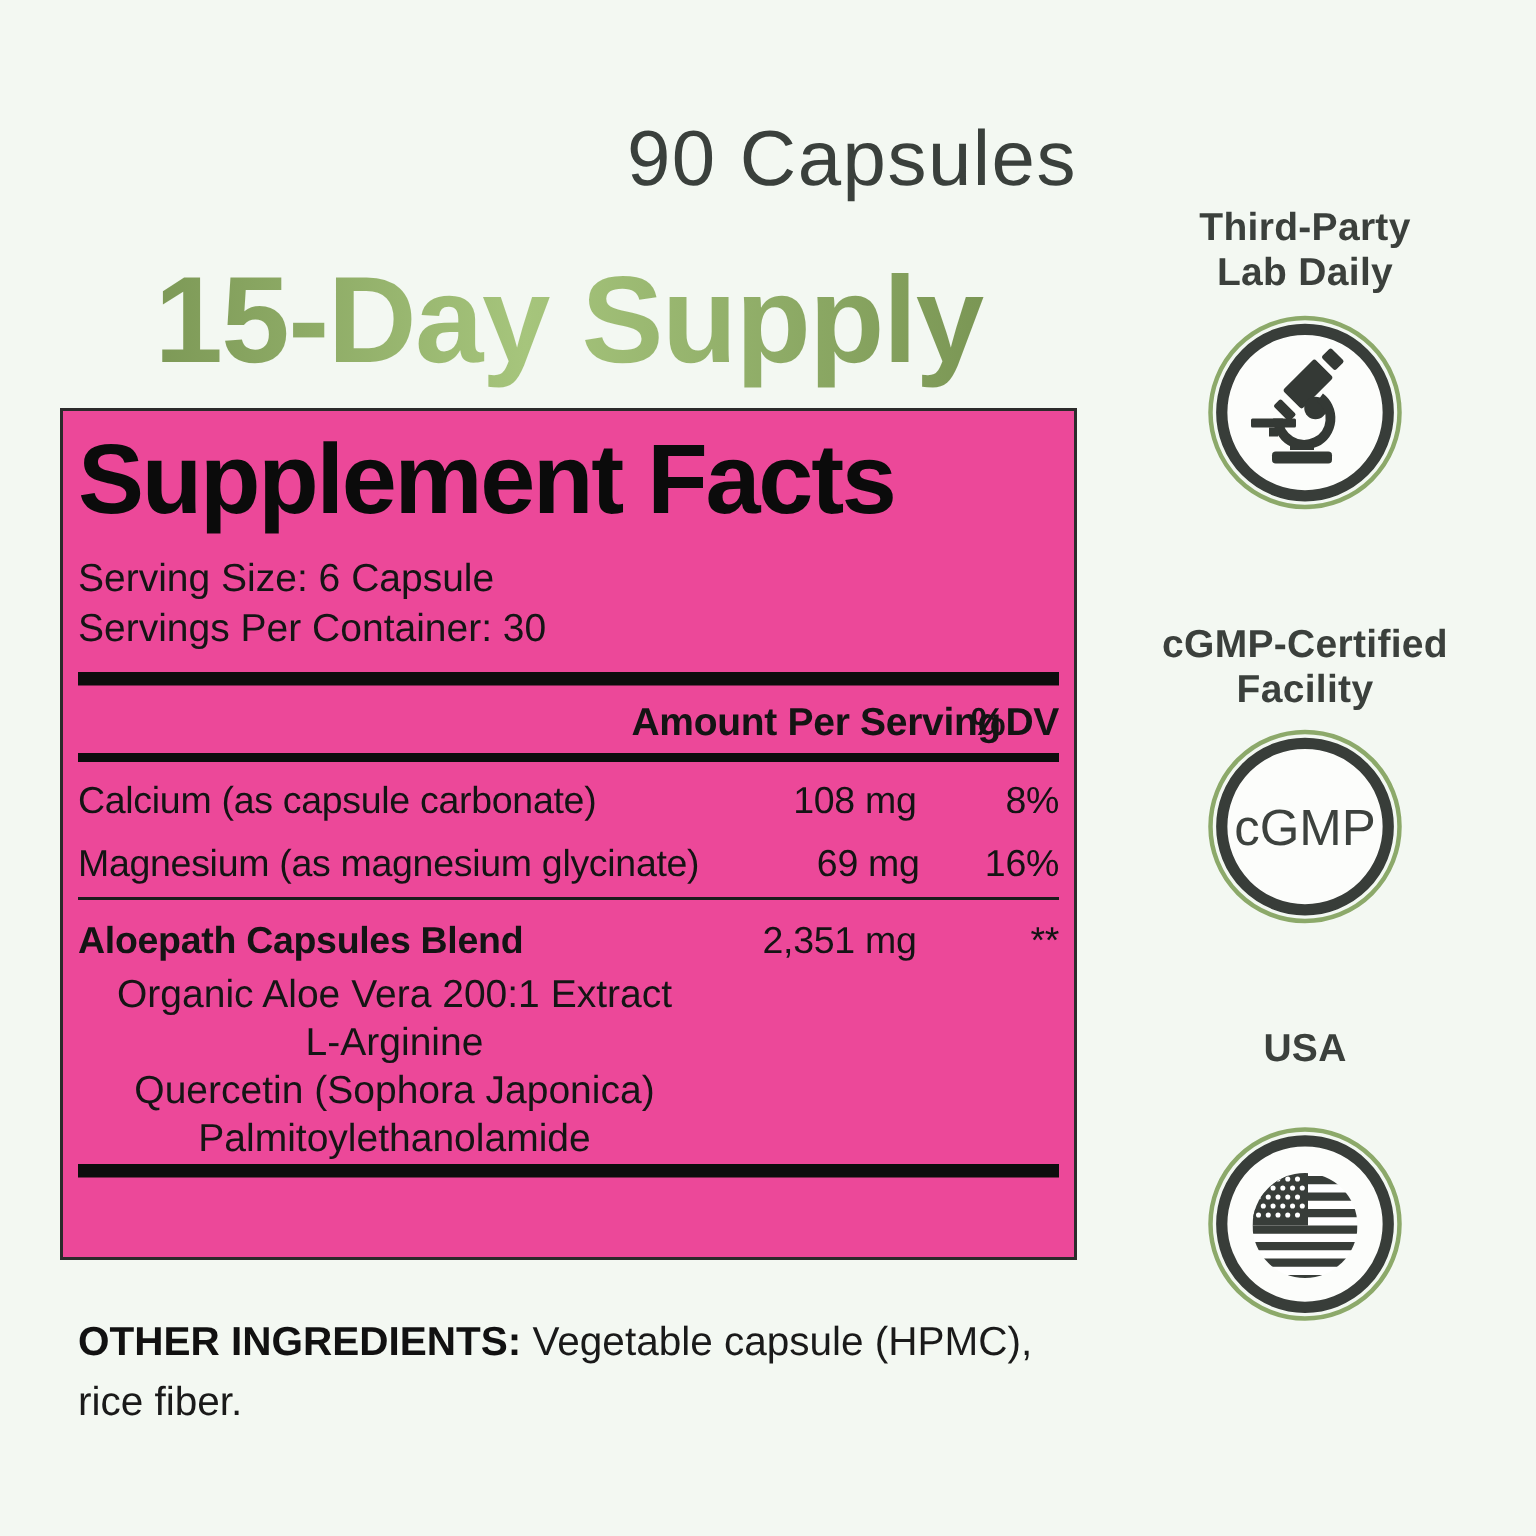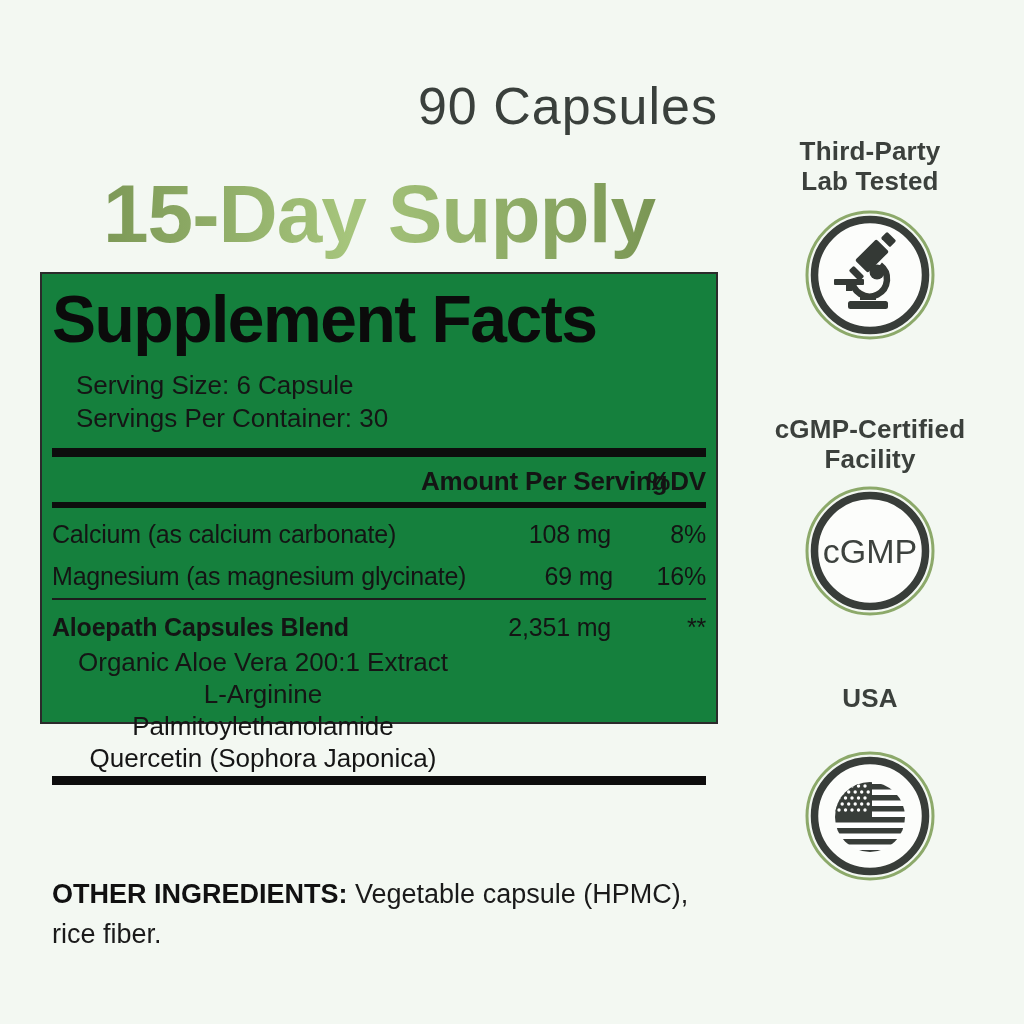--- a/index.html
+++ b/index.html
@@ -24,30 +24,30 @@
     position:absolute; left:20px; top:132px; width:718px;
     text-align:center;
     font-size:82px; font-weight:700; letter-spacing:-1px;
     background:linear-gradient(90deg,#6f8a4a 0%,#a6c57c 46%,#6f8a4a 100%);
     -webkit-background-clip:text; background-clip:text;
     -webkit-text-fill-color:transparent; color:transparent;margin-top:35px;
   }
 
   
   .panel {
-    position:absolute; left:40px; top:272px; width:678px; height:452px;
-    background:#15803d; border:2px solid #2b2b2b;
+    position:absolute; left:40px; top:272px; width:678px; height:568px;
+    background:#ec4899; border:2px solid #2b2b2b;
   }
   .panel .abs { position:absolute; }
   .sf-title {
     left:10px; top:6px;
     font-size:66px; font-weight:700; letter-spacing:-1.5px;
     color:#0b0b0b; line-height:1.2;
   }
-  .serving-line { left:10px; font-size:26px; color:#151515; white-space:nowrap;margin-left:24px; }
+  .serving-line { left:10px; font-size:26px; color:#151515; white-space:nowrap; }
   .bar  { left:10px; width:654px; background:#0d0d0d; }
   .bar-thick  { height:9px; }
   .bar-med    { height:6px; }
   .bar-thin   { height:2px; background:#1c1c1c; }
 
   .t-row {
     left:10px; width:654px; display:flex; align-items:center;
     font-size:25px; letter-spacing:-0.2px; color:#141414;
   }
   .t-row .cell-name   { flex:1; text-align:left;  white-space:nowrap; }
@@ -92,21 +92,21 @@
 
   <div class="abs t-row t-head" style="top:190px; height:34px">
     <div class="cell-name"></div>
     <div class="cell-amount" style="width:190px">Amount Per Serving</div>
     <div class="cell-dv">%DV</div>
   </div>
 
   <div class="abs bar bar-med" style="top:228px"></div>
 
   <div class="abs t-row" style="top:240px; height:40px">
-    <div class="cell-name">Calcium (as calcium carbonate)</div>
+    <div class="cell-name">Calcium (as capsule carbonate)</div>
     <div class="cell-amount">108 mg</div>
     <div class="cell-dv">8%</div>
   </div>
 
   <div class="abs t-row" style="top:282px; height:40px">
     <div class="cell-name">Magnesium (as magnesium glycinate)</div>
     <div class="cell-amount">69 mg</div>
     <div class="cell-dv">16%</div>
   </div>
 
@@ -114,38 +114,38 @@
 
   <div class="abs t-row" style="top:336px; height:34px">
     <div class="cell-name blend-name">Aloepath Capsules Blend</div>
     <div class="cell-amount">2,351 mg</div>
     <div class="cell-dv">**</div>
   </div>
 
   <div class="abs blend-subs" style="top:372px">
     <div>Organic Aloe Vera 200:1 Extract</div>
     <div>L-Arginine</div>
+    <div>Quercetin (Sophora Japonica)</div>
     <div>Palmitoylethanolamide</div>
-    <div>Quercetin (Sophora Japonica)</div>
   </div>
 
   <div class="abs bar bar-thick" style="top:502px"></div>
 
 </div>
 
 <div class="other-ing">
   <span class="lbl">OTHER INGREDIENTS:</span><span> Vegetable capsule (HPMC),</span><br>
   <span>rice fiber.</span>
 </div>
 
 <div class="badge-col">
 
   <div class="badge-label" style="top:136px">
     <span>Third-Party</span><br>
-    <span>Lab Tested</span>
+    <span>Lab Daily</span>
   </div>
   <svg class="badge-circle" style="top:208px" viewBox="0 0 134 134">
     <circle cx="67" cy="67" r="63" fill="none" stroke="#8ca96a" stroke-width="3"></circle>
     <circle cx="67" cy="67" r="55.5" fill="#fcfdfb" stroke="#383d39" stroke-width="7.5"></circle>
     <g transform="translate(17,16)" fill="#343935">
       <rect x="62" y="11" width="13" height="9" rx="1.5" transform="rotate(45 68.5 15.5)"></rect>
       <rect x="43" y="17" width="18" height="30" rx="2" transform="rotate(45 52 32)"></rect>
       <rect x="29" y="46" width="15" height="7" rx="1.5" transform="rotate(45 36.5 49.5)"></rect>
       <circle cx="57" cy="48" r="7.5"></circle>
       <path d="M60 41 A 17.5 17.5 0 1 1 32 55" fill="none" stroke="#343935" stroke-width="6.5"></path>

